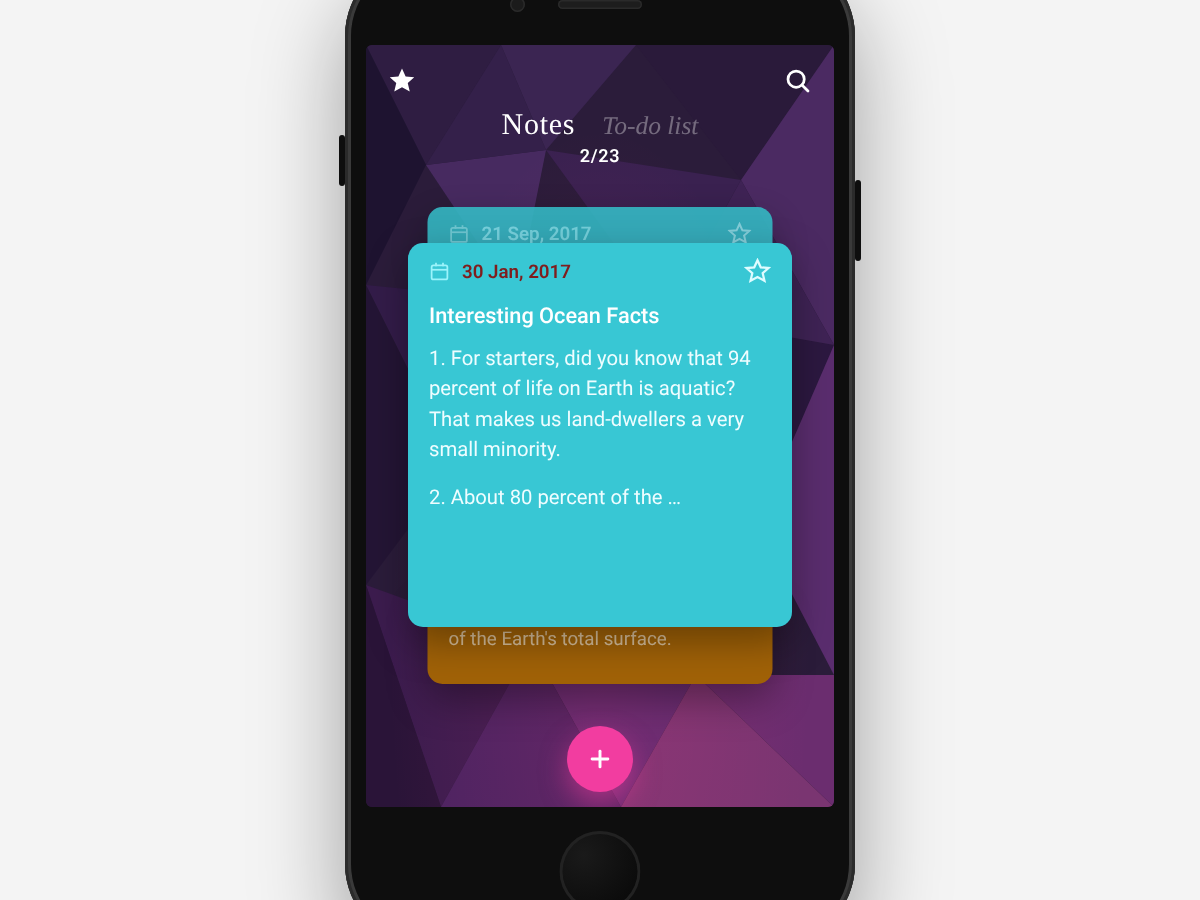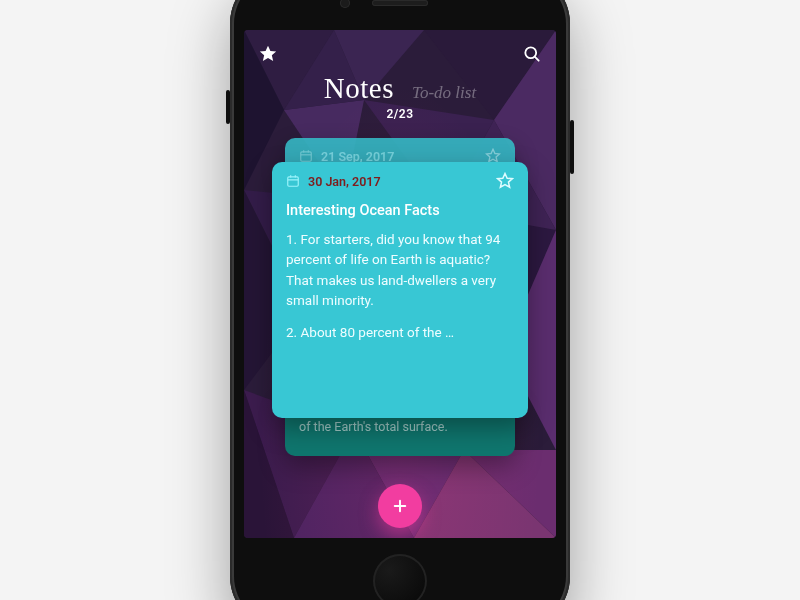--- a/index.html
+++ b/index.html
@@ -105,21 +105,21 @@
 
   .tabs {
     position: absolute;
     top: 42px; left: 0; right: 0;
     text-align: center;
     color: #fff;
   }
   .tabs-row { display: inline-flex; align-items: baseline; gap: 18px; }
   .tab-active {
     font-family: Georgia, "Times New Roman", serif;
-    font-size: 29px;
+    font-size: 20px;
     font-weight: 300;
     letter-spacing: 0.5px;
   }
   .tab-inactive {
     font-family: Georgia, "Times New Roman", serif;
     font-size: 17px;
     color: rgba(255,255,255,0.35);
     font-style: italic;
   }
   .counter {
@@ -189,21 +189,21 @@
     line-height: 1.5;
     padding: 8px 14px 0 14px;
     color: #eefdff;
   }
   .card-front .body p { margin: 0 0 12px 0; }
 
   .card-under {
     top: 258px;
     width: 230px;
     height: 60px;
-    background: #0f766e;
+    background: #a16207;
     z-index: 0;
     display: flex;
     align-items: center;
     overflow: hidden;
   }
   .card-under .ghost {
     font-size: 12.5px;
     color: rgba(255,255,255,0.6);
     padding: 0 14px;
   }

